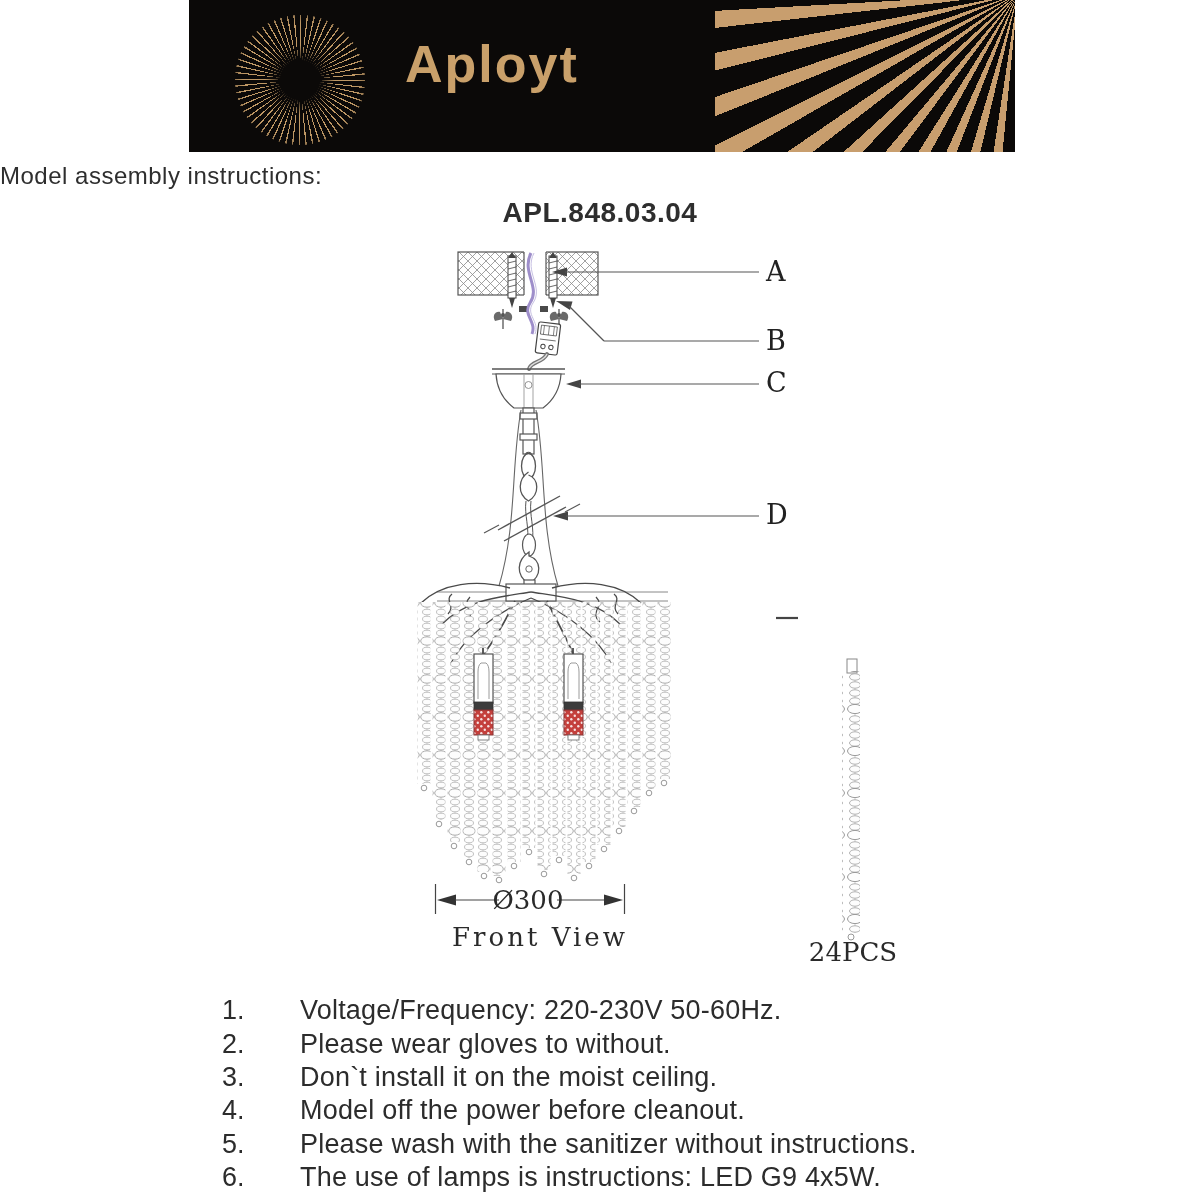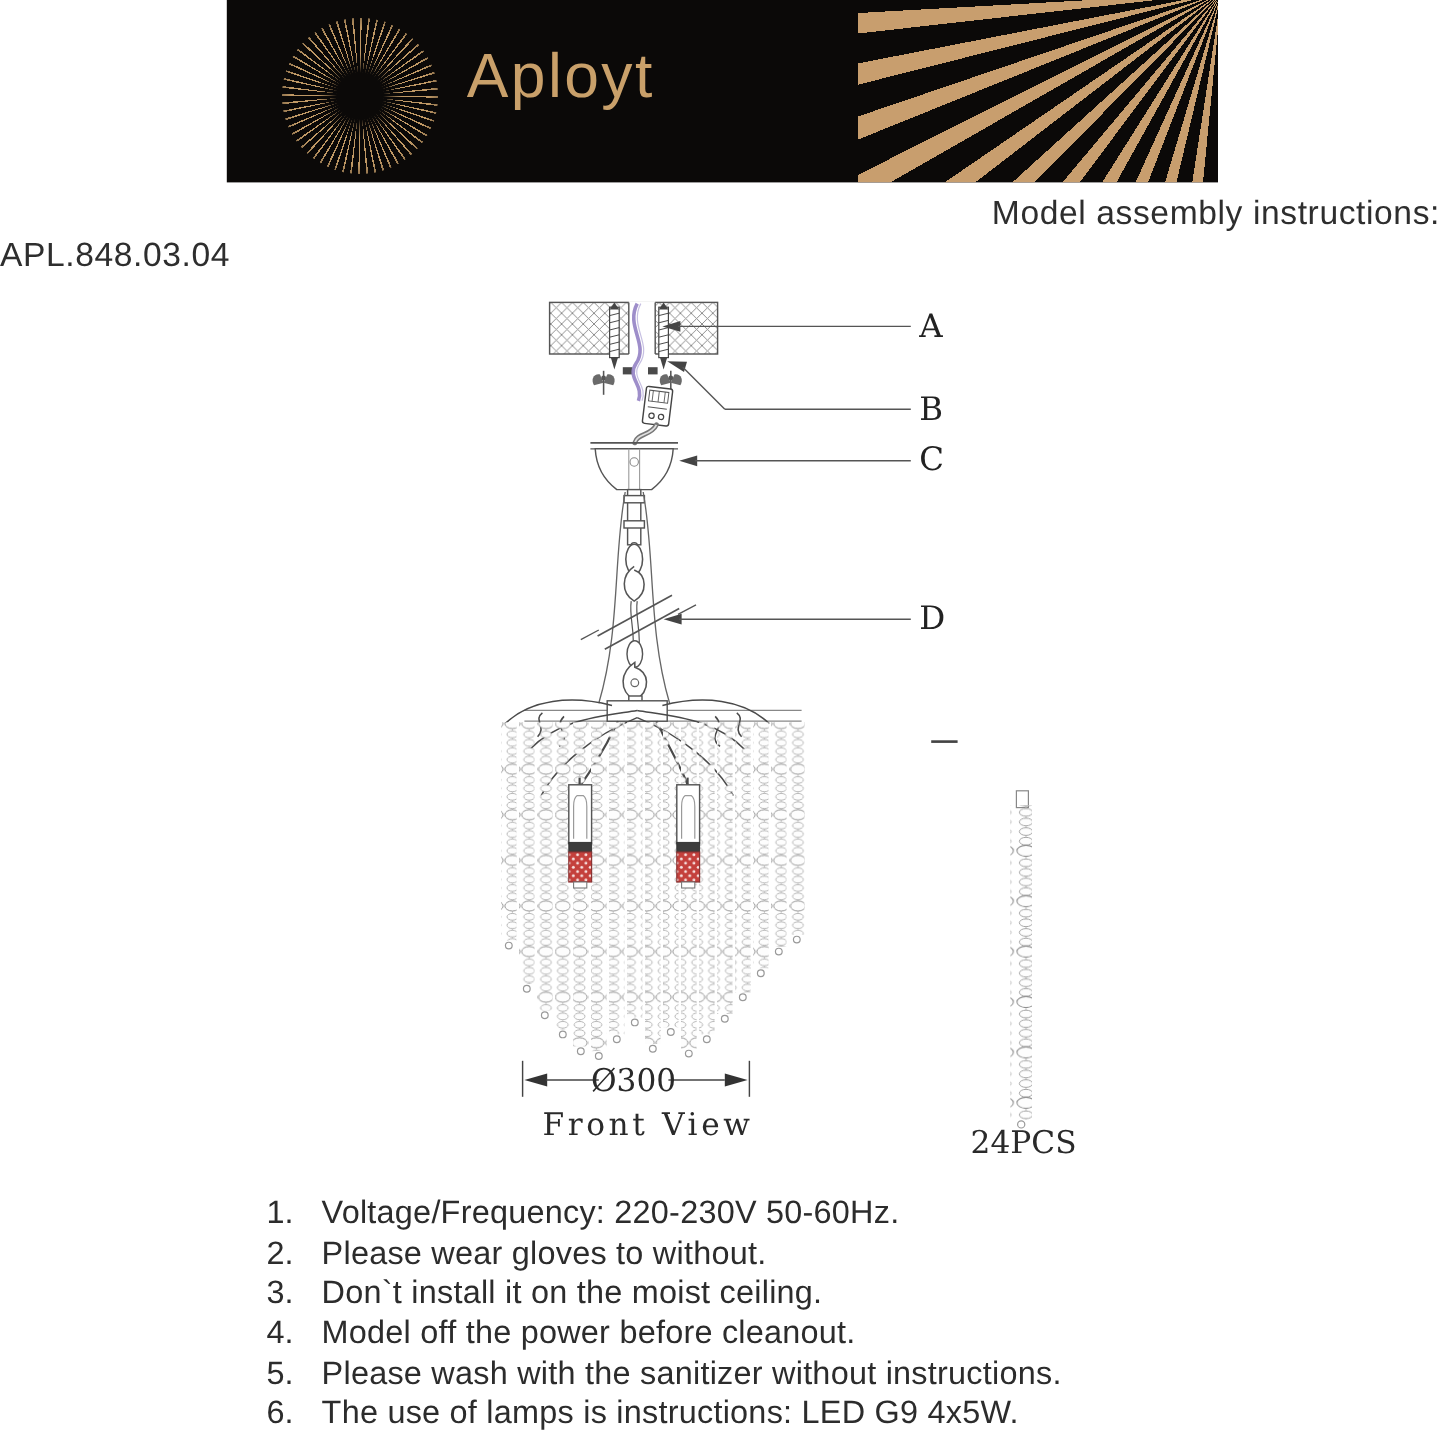--- a/index.html
+++ b/index.html
@@ -5,40 +5,40 @@
   html,body{margin:0;padding:0;background:#ffffff;}
   body{font-family:"Liberation Sans", sans-serif;}
   .page{position:relative;width:1200px;height:1200px;background:#ffffff;overflow:hidden;margin:0 auto;}
 
   
   .banner{position:absolute;left:189px;top:0;width:826px;height:152px;background:#0b0908;overflow:hidden;}
   .starburst{position:absolute;left:46px;top:15px;width:130px;height:130px;border-radius:50%;
     background:repeating-conic-gradient(rgba(201,160,106,0.95) 0deg 1.3deg, rgba(0,0,0,0) 1.3deg 6deg);}
   .starburst::after{content:"";position:absolute;inset:0;border-radius:50%;
     background:radial-gradient(circle,#0b0908 0 21%, rgba(11,9,8,0.55) 27%, rgba(11,9,8,0) 38%, rgba(11,9,8,0) 62%, #0b0908 98%);}
-  .brand-name{position:absolute;left:200px;top:34px;font-size:52px;font-weight:400;letter-spacing:2px;color:#c9a06a;}
+  .brand-name{position:absolute;left:216px;top:34px;font-size:52px;font-weight:700;letter-spacing:2px;color:#c9a06a;}
   .corner-rays{position:absolute;right:0;top:0;width:300px;height:152px;
     background:repeating-conic-gradient(from 181deg at 101% -4%, rgba(0,0,0,0) 0deg 4.6deg, #c89e6e 4.6deg 7.8deg);}
 
   
-  .doc-title{position:absolute;left:0;top:162px;width:1200px;text-align:right;font-size:28px;font-weight:500;color:#2e2e2e;letter-spacing:0.5px;}
-  .doc-model{position:absolute;left:0;top:197px;width:1200px;text-align:left;font-size:28px;font-weight:400;color:#2e2e2e;letter-spacing:0.5px;}
+  .doc-title{position:absolute;left:0;top:162px;width:1200px;text-align:left;font-size:24px;font-weight:500;color:#2e2e2e;letter-spacing:0.5px;}
+  .doc-model{position:absolute;left:0;top:197px;width:1200px;text-align:center;font-size:28px;font-weight:700;color:#2e2e2e;letter-spacing:0.5px;}
 
   
   .diagram{position:absolute;left:405px;top:240px;width:520px;height:740px;}
   .diagram .ln{stroke:#555;stroke-width:1.2;fill:none;}
   .diagram .outline{stroke:#555;stroke-width:1.2;fill:#ffffff;}
   .diagram .serif-label{font-family:"DejaVu Serif", serif;font-size:27px;fill:#222;}
   .diagram .cad-text{font-family:"DejaVu Serif", serif;font-size:26px;fill:#2a2a2a;}
 
   
   .instructions{position:absolute;left:0;top:994px;width:1200px;}
   .inst-row{display:flex;height:33.4px;align-items:center;}
   .inst-num{display:inline-block;width:46px;margin-left:222px;font-size:27px;color:#2c2c2c;font-weight:500;}
-  .inst-text{font-size:27px;color:#2c2c2c;font-weight:500;letter-spacing:0.2px;}
+  .inst-text{font-size:27px;color:#2c2c2c;font-weight:500;letter-spacing:0.2px;margin-left:32px;}
 </style>
 </head>
 <body>
 
 <div class="page">
 
   <div class="banner">
     <div class="starburst"></div>
     <div class="brand-name">Aployt</div>
     <div class="corner-rays"></div>

